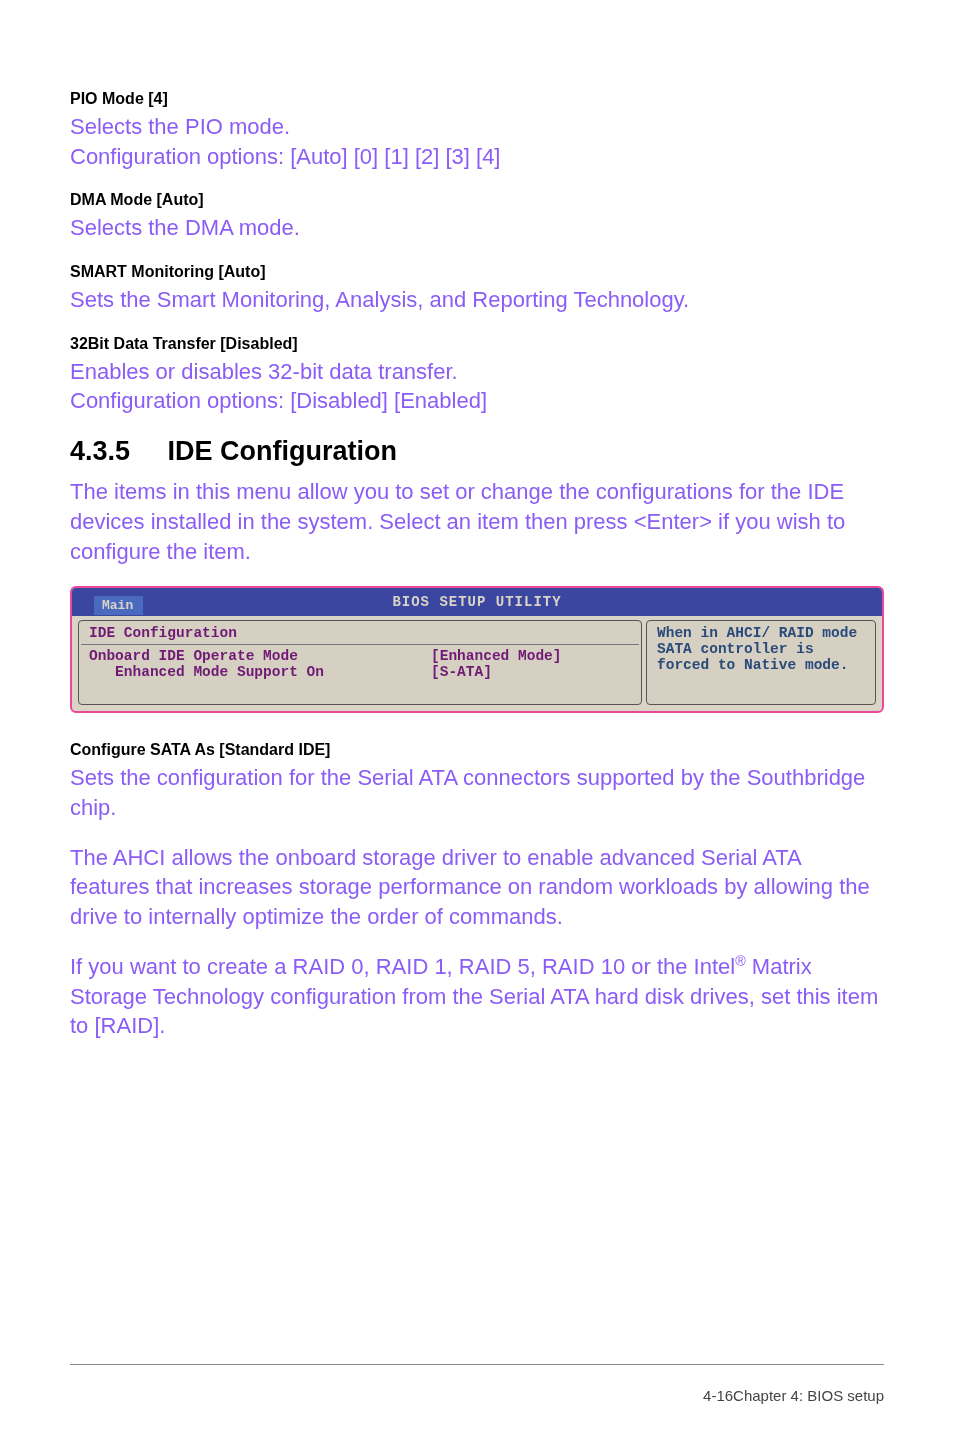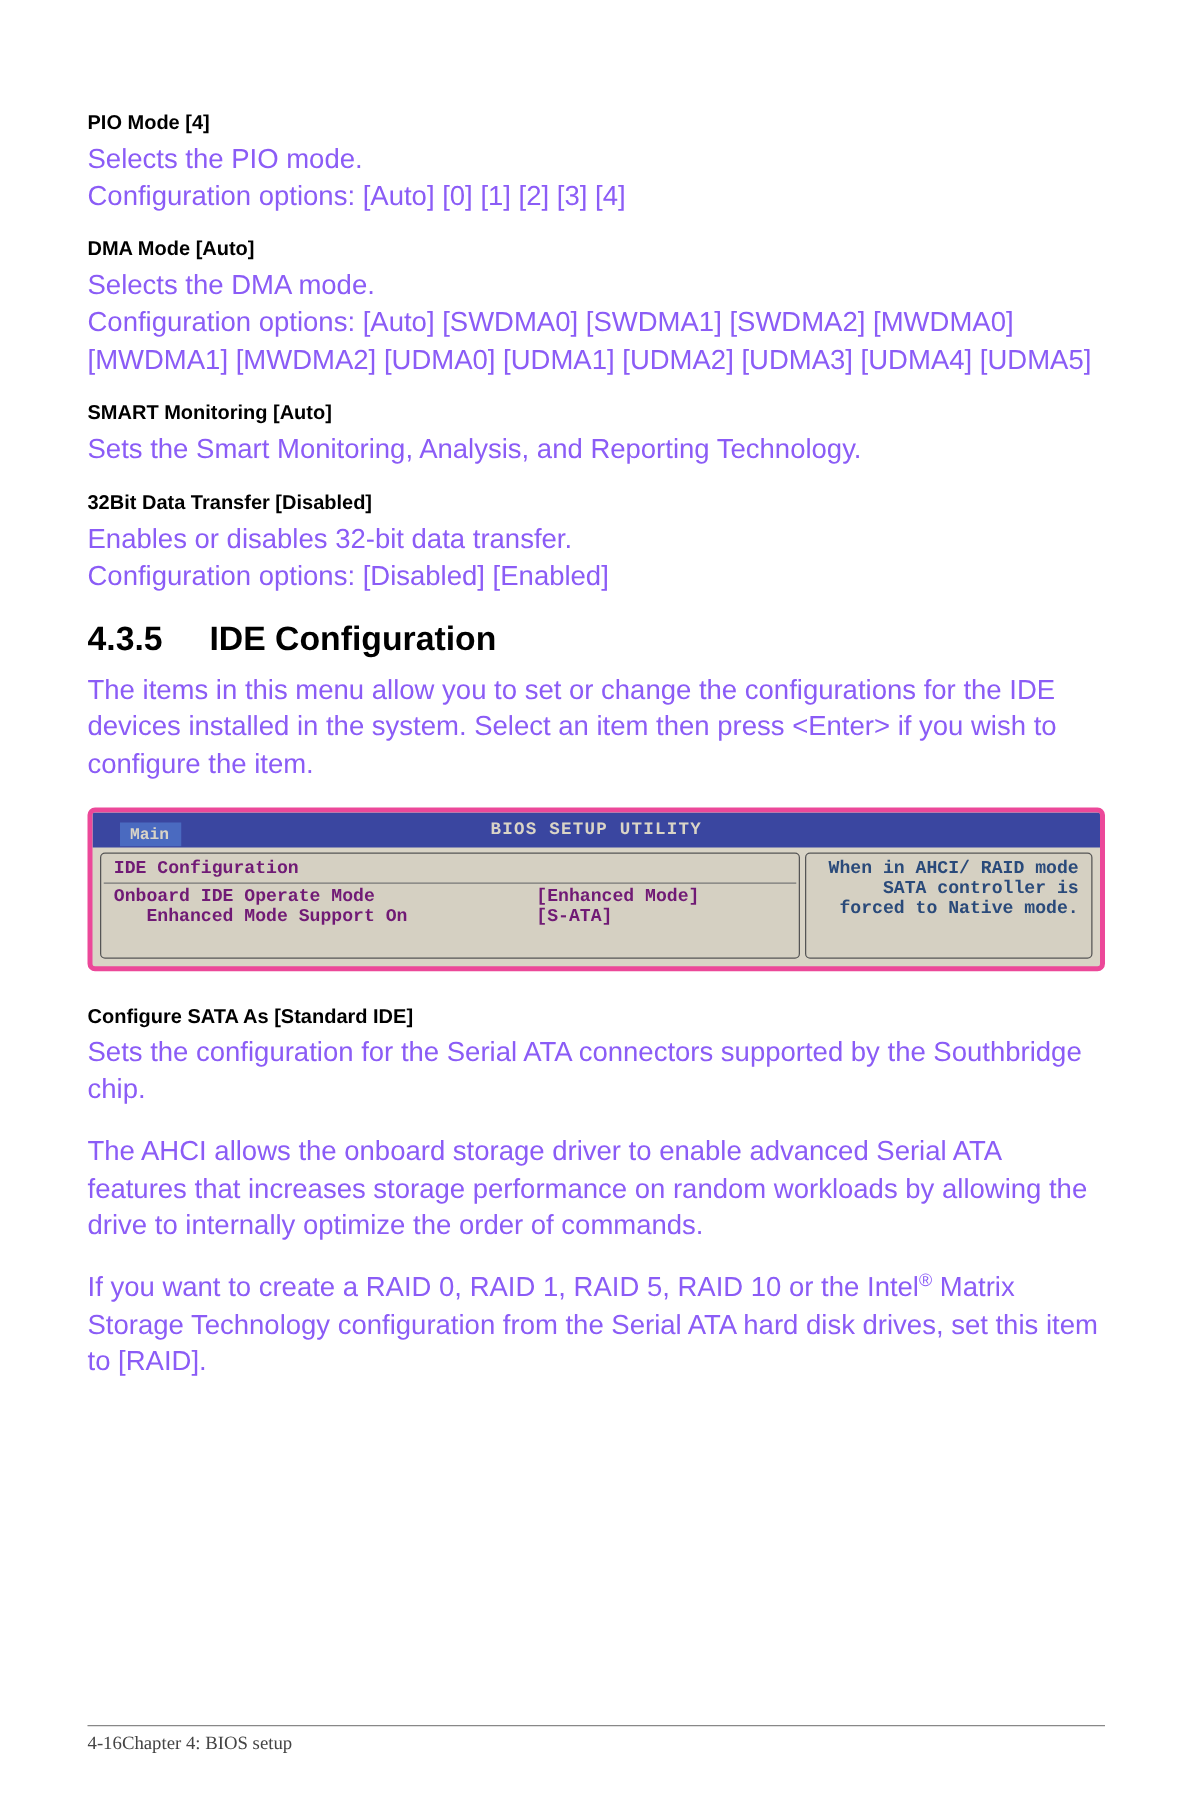--- a/index.html
+++ b/index.html
@@ -25,21 +25,21 @@
     color: #8b5cf6;
   }
   .big-heading {
     font-weight: 700;
     font-size: 27px;
     margin-top: 18px;
     margin-bottom: 10px;
     color: #000;
   }
   .bios-box {
-    border: 4px solid #ec4899;
+    border: 2px solid #ec4899;
     border-radius: 6px;
     overflow: hidden;
     margin: 16px 0 28px 0;
     background: #d9d4c6;
   }
   .bios-header {
     background: #3a46a0;
     height: 28px;
     position: relative;
   }
@@ -80,59 +80,56 @@
   }
   .bios-right {
     width: 230px;
     border: 1px solid #555;
     margin: 4px 6px 6px 2px;
     border-radius: 4px;
     padding: 4px 10px 10px 10px;
     background: #d5d0c2;
     color: #2a4a7a;
     font-weight: bold;
-    text-align: right;
   }
   .bios-row { display: flex; }
   .bios-label { flex: 1; white-space: pre; }
   .bios-value { width: 200px; white-space: pre; }
   .bios-black { color: #701a75; font-weight: bold; }
   .bios-blue { color: #2a4a7a; font-weight: bold; }
   .bios-sep {
     border-top: 1px solid #777;
     margin: 3px -8px 3px -8px;
   }
   .sup { font-size: 0.65em; vertical-align: super; }
   .footer {
     position: absolute;
     bottom: 34px;
     left: 70px;
     right: 70px;
     border-top: 1px solid #888;
-    padding-top: 6px;
+    padding-top: 22px;
     display: flex;
-    justify-content: flex-start;
+    justify-content: flex-end;
     font-size: 15px;
     color: #444;
-    font-family: Liberation Serif, serif;
   }
 </style>
 </head>
 <body>
 
 <div class="section-heading">PIO Mode [4]</div>
 <div class="body-text">
   <span>Selects the PIO mode.</span><br>
   <span>Configuration options: [Auto] [0] [1] [2] [3] [4]</span>
 </div>
 
 <div class="section-heading">DMA Mode [Auto]</div>
 <div class="body-text">
   <span>Selects the DMA mode.</span><br>
-  <span>Configuration options: [Auto] [SWDMA0] [SWDMA1] [SWDMA2] [MWDMA0] [MWDMA1] [MWDMA2] [UDMA0] [UDMA1] [UDMA2] [UDMA3] [UDMA4] [UDMA5]</span>
 </div>
 
 <div class="section-heading">SMART Monitoring [Auto]</div>
 <div class="body-text">
   <span>Sets the Smart Monitoring, Analysis, and Reporting Technology.</span><br>
 </div>
 
 <div class="section-heading">32Bit Data Transfer [Disabled]</div>
 <div class="body-text">
   <span>Enables or disables 32-bit data transfer.</span><br>

